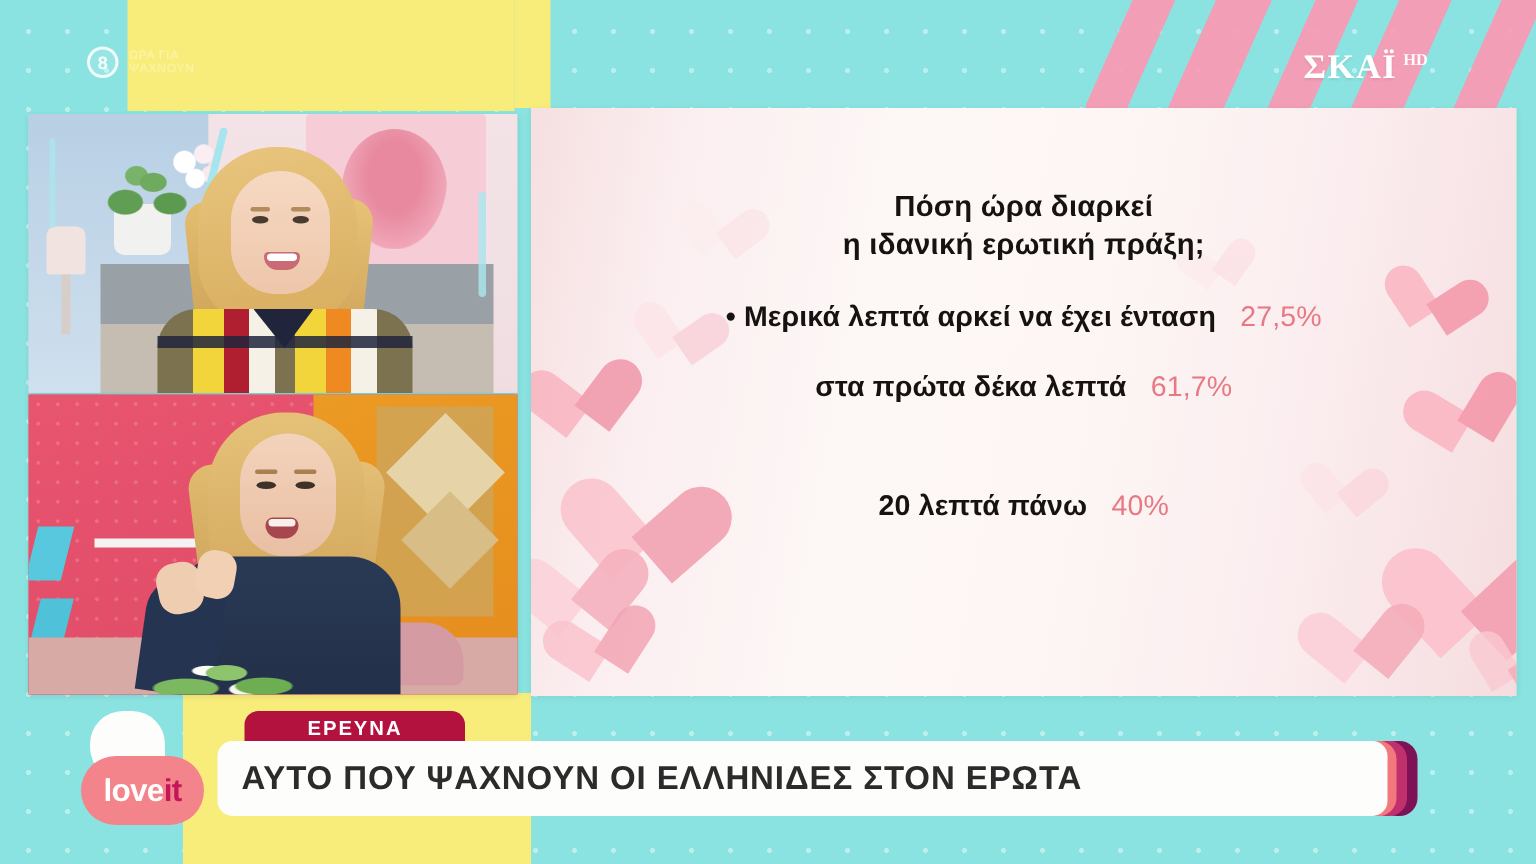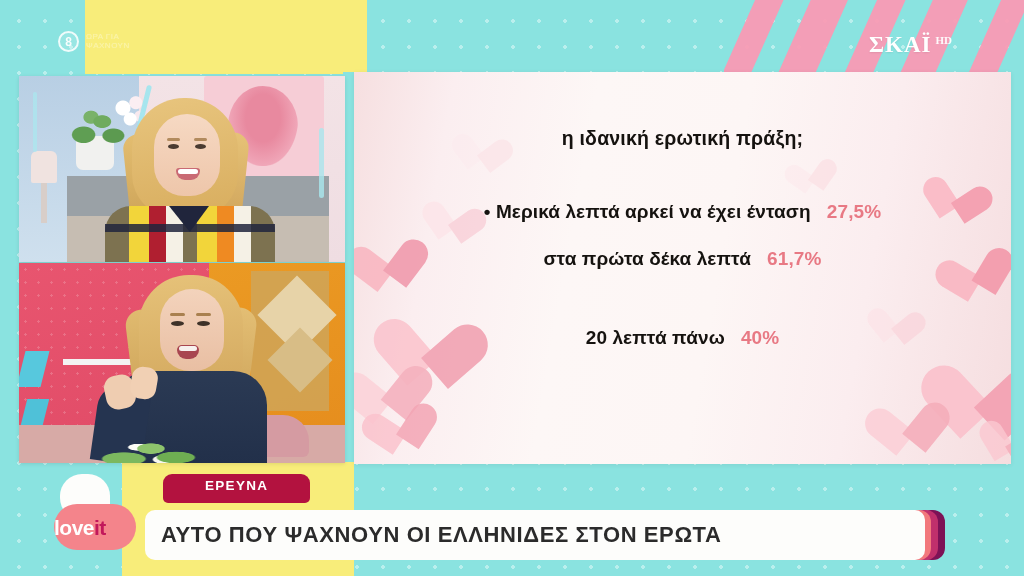--- a/index.html
+++ b/index.html
@@ -227,56 +227,55 @@
     color:#15120f; font-size:19.5px; font-weight:bold; line-height:1.30;
     letter-spacing:.2px;
   }
   #headline span { display:block; }
 
   .bullet {
     position:absolute; left:0; right:0; text-align:center;
     color:#15120f; font-size:19px; font-weight:bold; line-height:1.38;
     letter-spacing:.1px;
   }
-  .bullet .pct { color:#e87984; font-weight:bold; }
+  .bullet .pct { color:#e87984; font-weight:normal; }
   #bullet-1 { top:127px; }
   #bullet-2 { top:174px; }
   #bullet-3 { top:253px; }
   .bullet .l2 { display:block; }
 
   
   #logo {
     position:absolute; left:52px; top:474px; width:86px; height:80px;
   }
   #logo-white {
     position:absolute; left:8px; top:0; width:50px; height:46px;
     background:#fdfdfb; border-radius:22px 22px 6px 22px;
   }
   #logo-coral {
     position:absolute; left:2px; top:30px; width:82px; height:46px;
     background:#f4848b; border-radius:23px;
-    display:flex; align-items:center; justify-content:flex-start;
+    display:flex; align-items:center; justify-content:center;
   }
   #logo-text { font-size:21px; font-weight:bold; letter-spacing:-.5px; line-height:1; }
   #logo-text .w { color:#fff; }
   #logo-text .i { color:#c2185b; }
 
   #badge {
     position:absolute; left:163px; top:474px;
     background:#b3123f; color:#fff;
     padding:4px 42px 10px 42px;
     border-radius:9px 9px 5px 5px;
     font-size:13.5px; font-weight:bold; letter-spacing:1.3px;
     z-index:1;
   }
 
   #banner {
     position:absolute; left:145px; top:494px; width:800px; height:50px;
     z-index:2;
-    margin-top:16px;
   }
   #banner-edge3 { position:absolute; right:0;  top:0; width:26px; height:50px; background:#7d1256; border-radius:12px; }
   #banner-edge2 { position:absolute; right:7px; top:0; width:26px; height:50px; background:#c0306c; border-radius:12px; }
   #banner-edge1 { position:absolute; right:14px;top:0; width:26px; height:50px; background:#f2787c; border-radius:12px; }
   #banner-body {
     position:absolute; left:0; top:0; right:20px; height:50px;
     background:#fdfdfb; border-radius:10px;
     display:flex; align-items:center;
   }
   #banner-text {
@@ -385,20 +384,21 @@
     <div class="heart" style="--w:54px;--r:-14deg;--o:.9;--c1:#fab6c2;--c2:#f398aa;left:584px;top:186px;"></div>
     <div class="heart" style="--w:40px;--r:6deg;--o:.6;--c1:#fde2e7;--c2:#fad0d8;left:512px;top:238px;"></div>
     <div class="heart" style="--w:86px;--r:2deg;--o:.93;--c1:#fbc2cd;--c2:#f3a1b2;left:566px;top:296px;"></div>
     <div class="heart" style="--w:58px;--r:-6deg;--o:.9;--c1:#fcd0d8;--c2:#f5aebb;left:512px;top:336px;"></div>
     <div class="heart" style="--w:46px;--r:14deg;--o:.8;--c1:#fbc8d1;--c2:#f4a8b6;left:622px;top:352px;"></div>
     <div class="heart" style="--w:36px;--r:-10deg;--o:.5;--c1:#fde8ec;--c2:#fbd8de;left:432px;top:92px;"></div>
     <div class="heart" style="--w:42px;--r:8deg;--o:.45;--c1:#fdeaee;--c2:#fbdbe1;left:96px;top:64px;"></div>
   </div>
 
   <div id="headline">
+    <span>Πόση ώρα διαρκεί</span>
     <span>η ιδανική ερωτική πράξη;</span>
   </div>
 
   <div class="bullet" id="bullet-1">
     <span>• Μερικά λεπτά αρκεί να έχει ένταση</span>
     <span>&nbsp;&nbsp;</span><span class="pct">27,5%</span>
   </div>
 
   <div class="bullet" id="bullet-2">
     <span class="l2">

